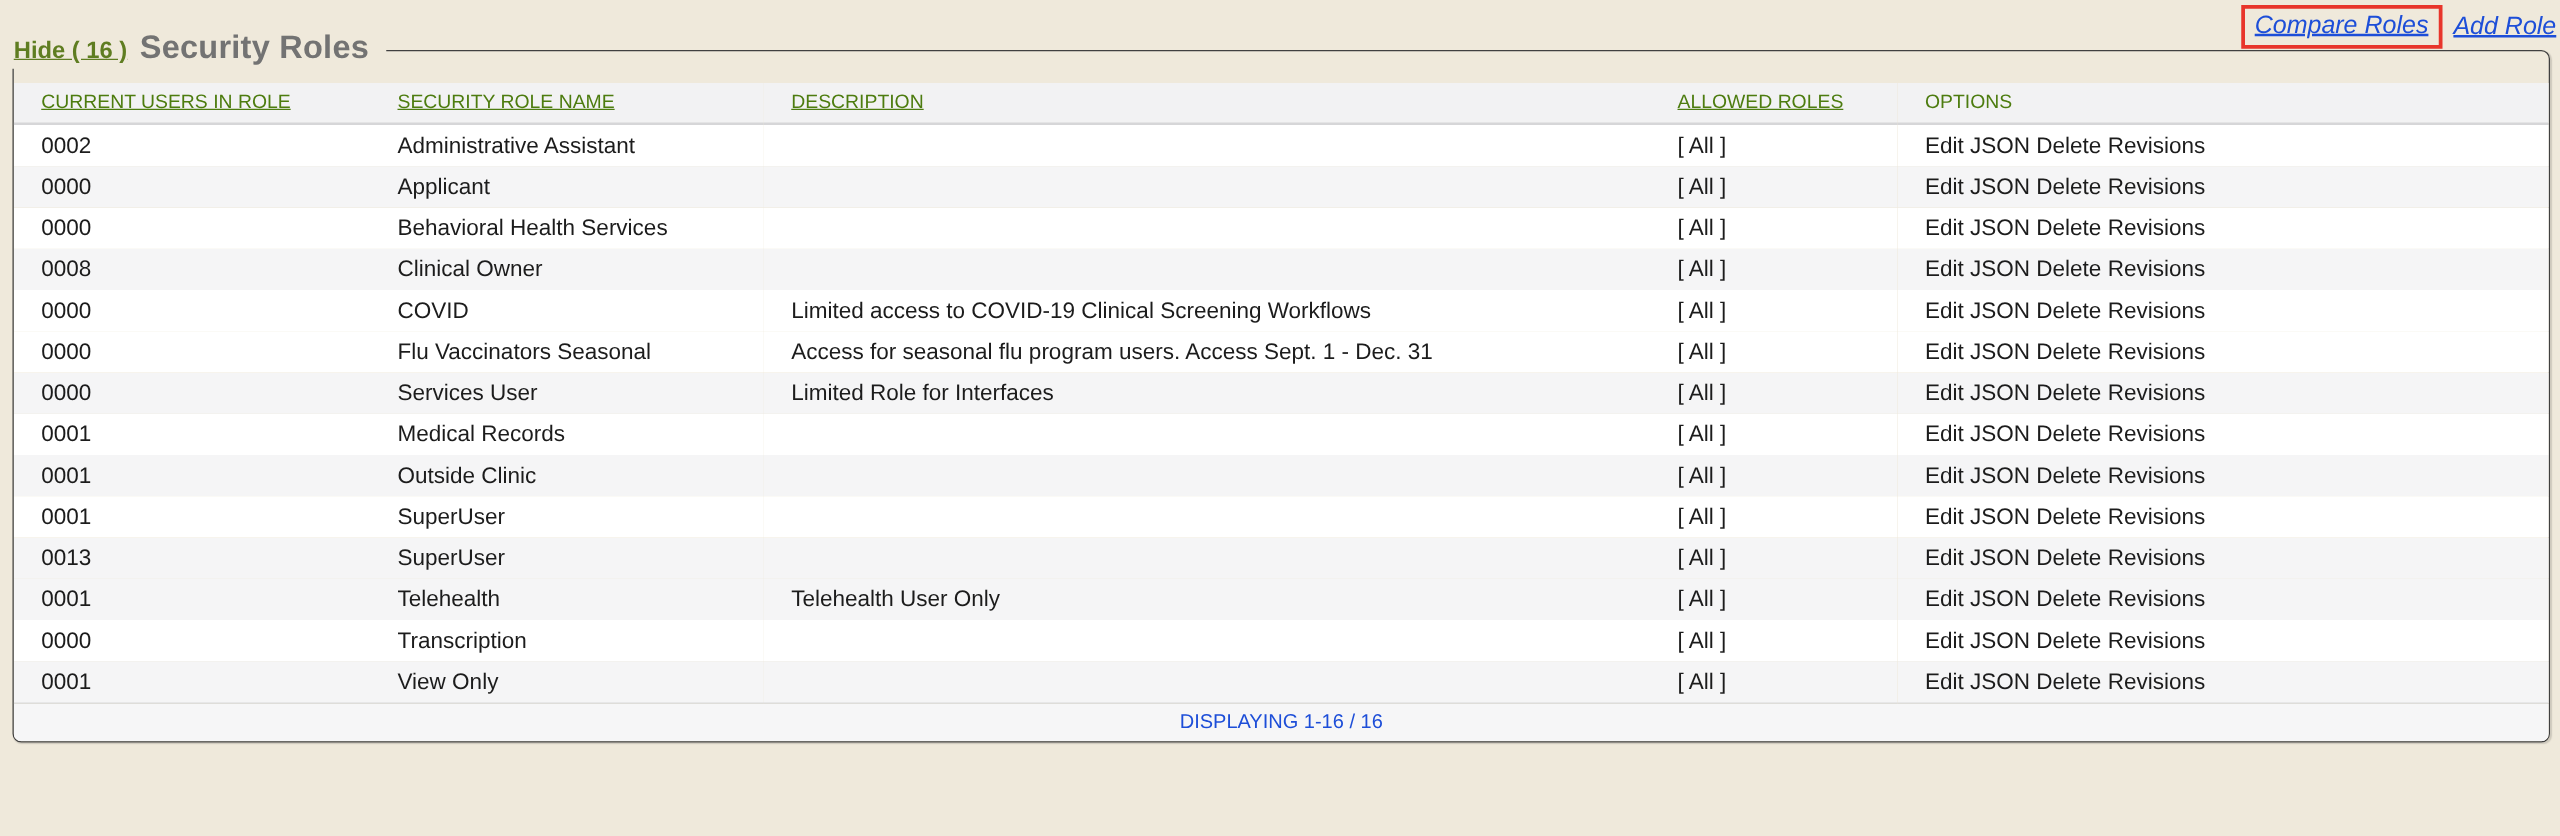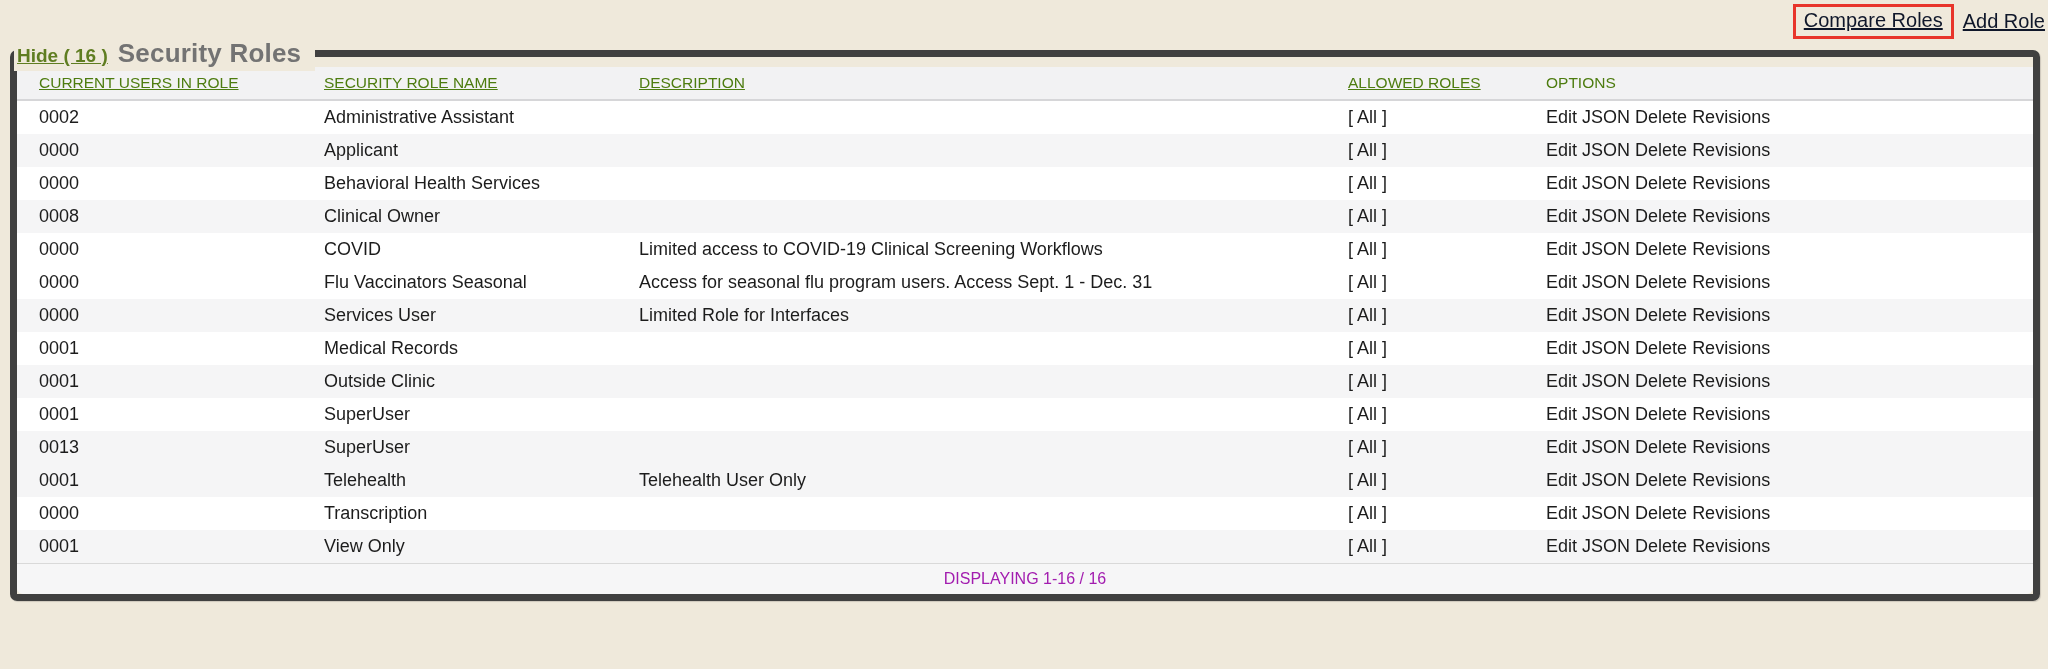--- a/index.html
+++ b/index.html
@@ -11,34 +11,34 @@
     overflow:hidden;
     -webkit-font-smoothing:antialiased;
   }
   
   .toolbar {
     position:absolute; top:4px; right:3px;
     display:flex; align-items:center; gap:9px;
     white-space:nowrap;
   }
   .toolbar a {
-    color:#0f172a; font-size:20px; text-decoration:underline; cursor:pointer;
+    color:#1d4ed8; font-size:20px; text-decoration:underline; cursor:pointer;font-style:italic;
   }
   .compare-wrap {
     border:3px solid #e8352b;
     padding:2px 8px 4px 8px;
     background:transparent;
   }
   
   .panel {
-    position:absolute; left:10px; right:8px; top:50px;
-    border:7px solid #404040;
+    position:absolute; left:10px; right:8px; top:40px;
+    border:1px solid #404040;
     border-radius:7px;
     box-shadow:1px 1px 1px rgba(0,0,0,0.14);
-    padding-top:10px;
+    padding-top:25px;
     background:transparent;
   }
   .legend {
     position:absolute; top:-19px; left:-3px;
     background:#efe9db;
     padding:0 14px 2px 3px;
     display:flex; align-items:baseline; gap:10px;
     white-space:nowrap;
   }
   .legend a.hide-link {
@@ -64,21 +64,21 @@
     background:#f2f2f3; color:#4d7c0f; font-size:15.5px;
     border-bottom:2px solid #d6d6d8; height:32px;
   }
   thead th.sortable { text-decoration:underline; cursor:pointer; }
   tbody td { background:#ffffff; }
   tbody tr.alt td { background:#f5f5f6; }
   tbody a.opt-link { color:#1c1c1c; text-decoration:none; cursor:pointer; }
   tfoot td {
     background:#f6f6f7; border-top:1px solid #d9d9d9;
     text-align:center; padding:0; height:30px;
-    font-size:16px; color:#a21caf;
+    font-size:16px; color:#1d4ed8;
   }
 </style>
 </head>
 <body>
 
 <div class="toolbar">
   <span class="compare-wrap"><a>Compare Roles</a></span>
   <a>Add Role</a>
 </div>
 

